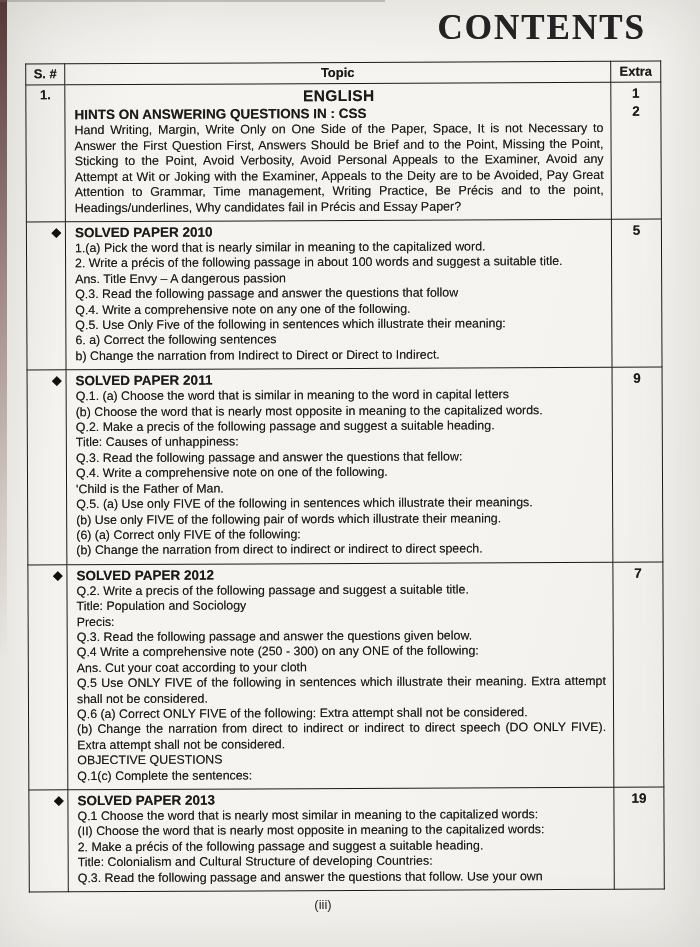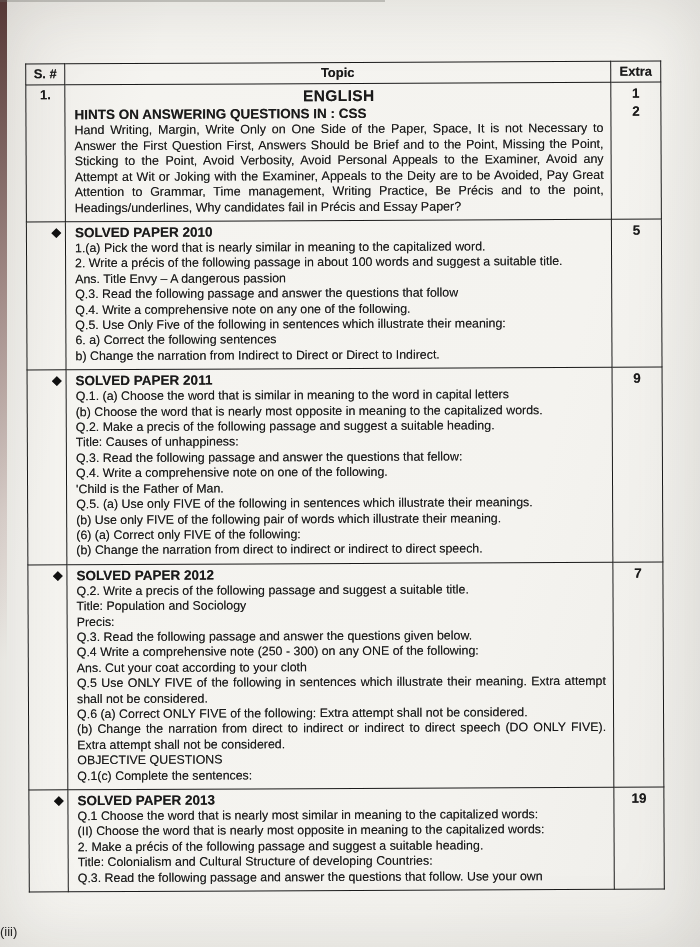--- a/index.html
+++ b/index.html
@@ -111,35 +111,35 @@
   td.col-page {
     text-align: center;
     font-weight: bold;
     font-size: 13.5px;
     padding-top: 2px;
   }
   .page-num { line-height: 18px; }
 
   .footer {
     position: absolute;
-    top: 897px; left: 0;
+    top: 897px; left: 11px;
     width: 624px;
-    text-align: left;
+    text-align: center;
     font-size: 13px;
     color: #242424;
-    margin-top: 27px;
   }
 </style>
 </head>
 <body>
 
 <div class="scan-page">
   <div class="spine-shadow"></div>
   <div class="top-edge"></div>
 
+  <div class="page-title">CONTENTS</div>
 
   <table class="contents-table">
     <colgroup>
       <col class="c-serial">
       <col class="c-topic">
       <col class="c-page">
     </colgroup>
     <thead>
       <tr>
         <th>S. #</th>

